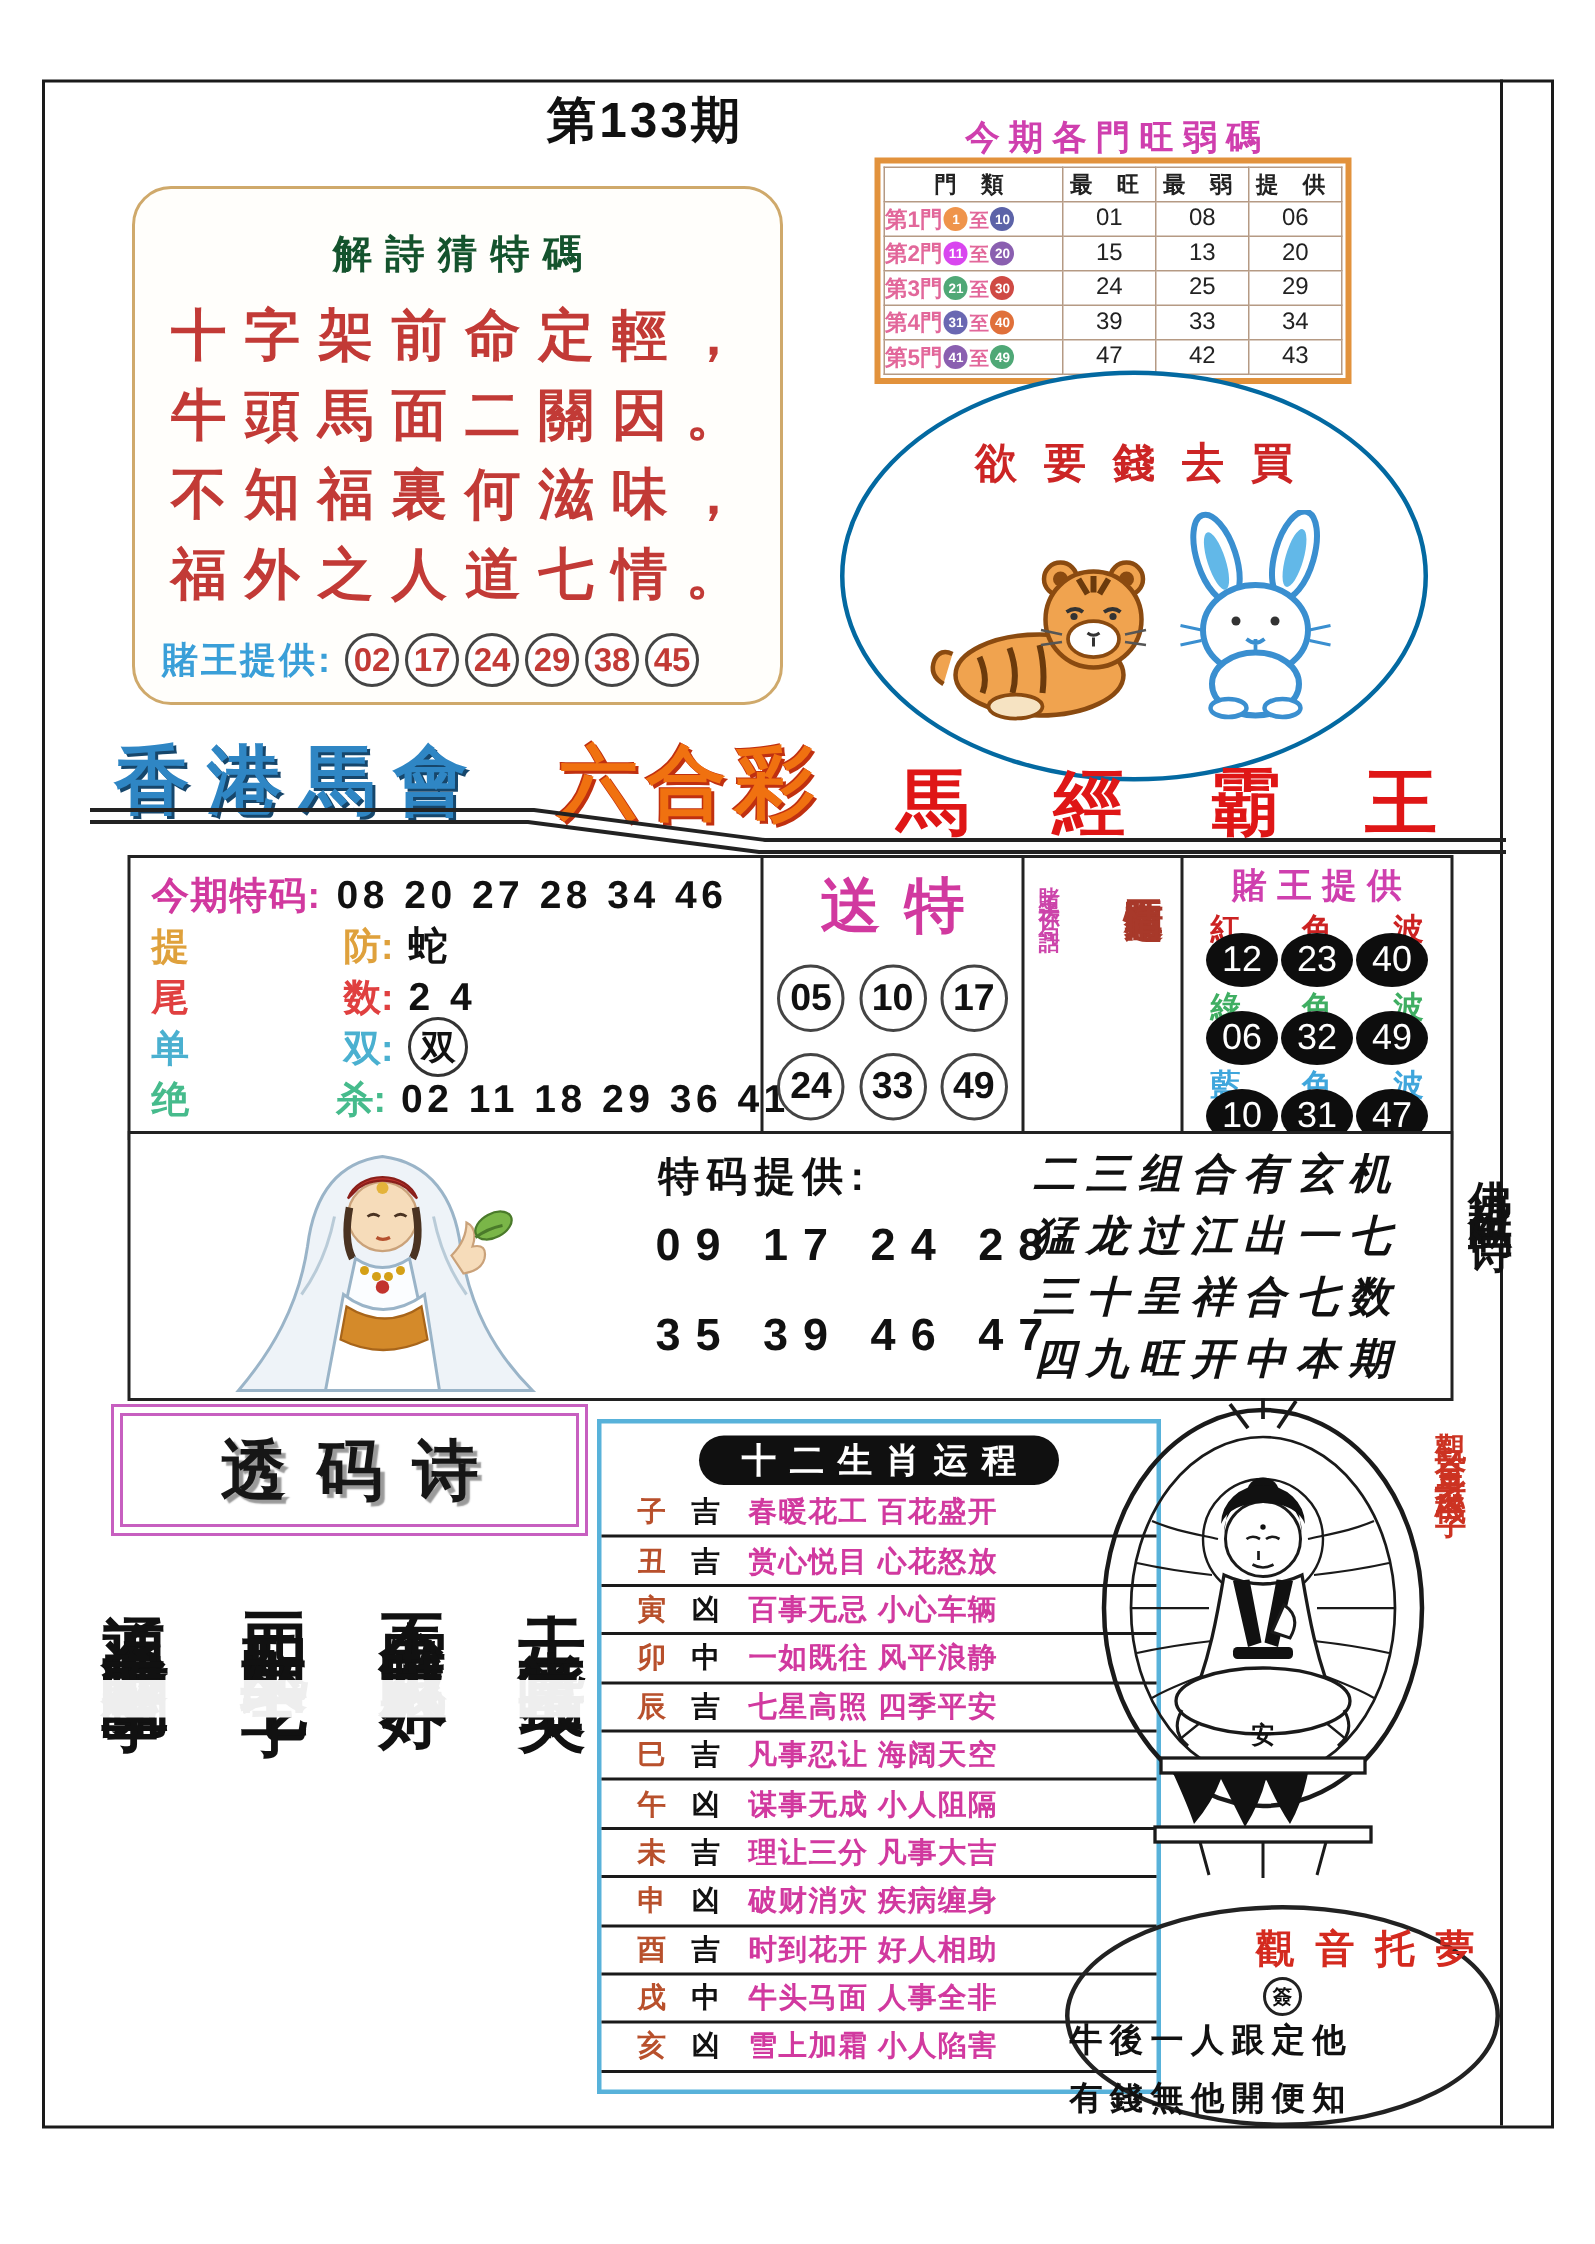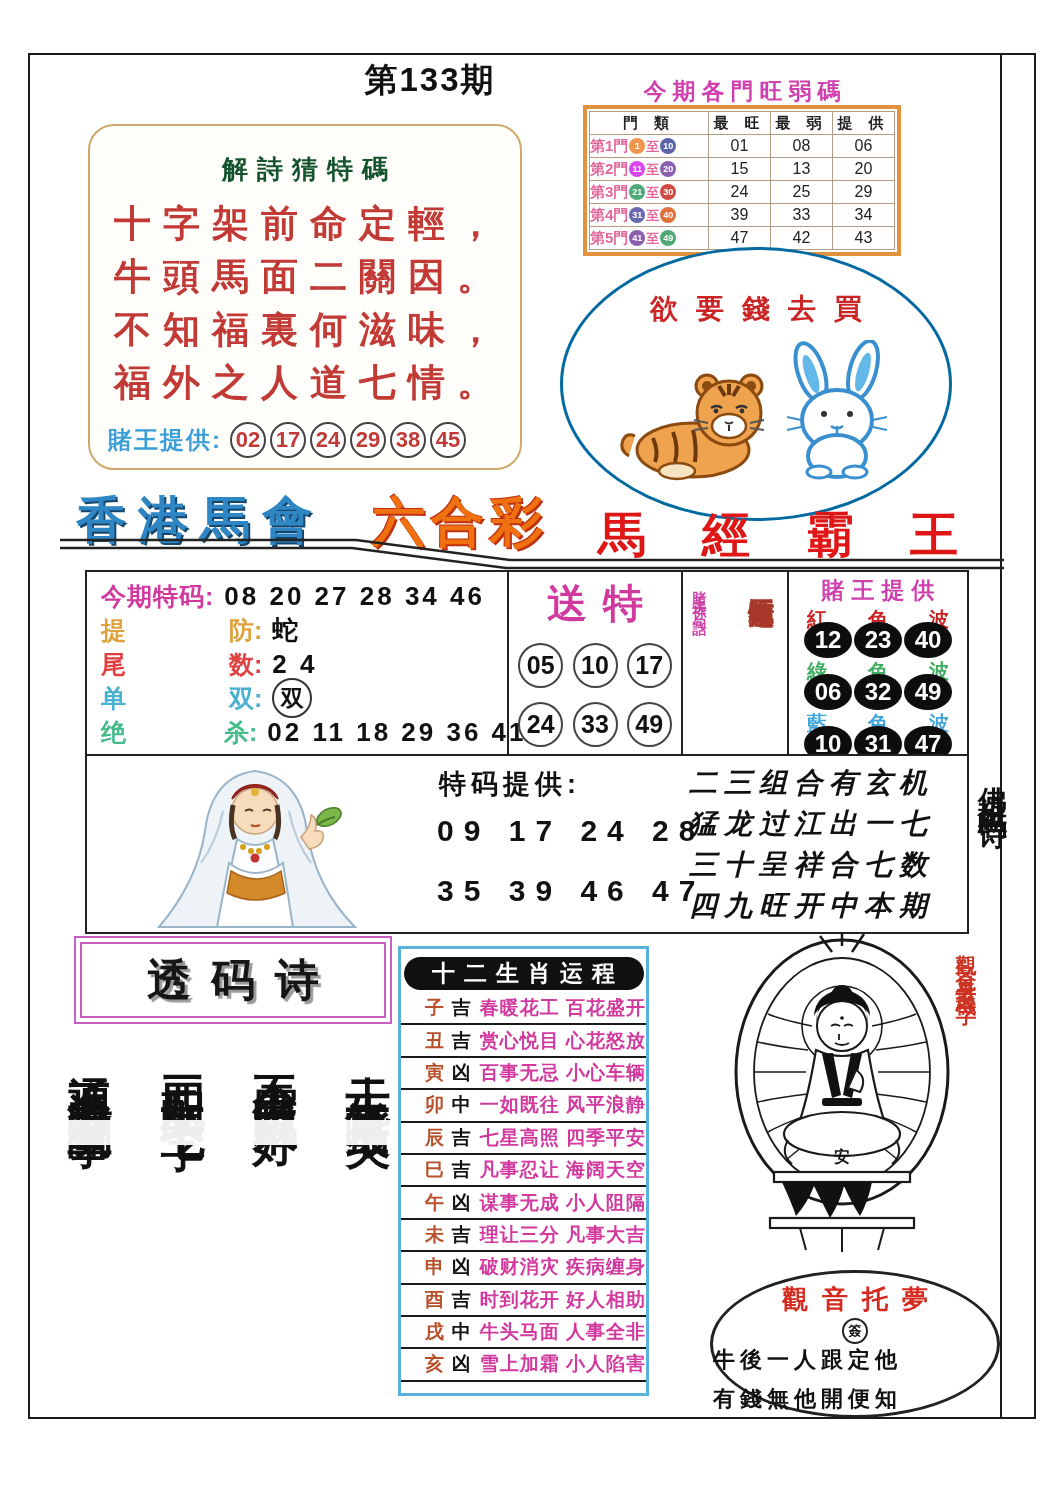--- a/index.html
+++ b/index.html
@@ -82,21 +82,21 @@
   .col-message{width:106px;border-right:2px solid #222;display:flex;justify-content:space-between;
                padding:8px 8px 0 8px;box-sizing:border-box;}
   .msg-small{writing-mode:vertical-rl;color:#cc44aa;font-size:14px;font-weight:bold;letter-spacing:5px;}
   .msg-big{writing-mode:vertical-rl;color:#a8392a;font-size:26px;font-weight:bold;letter-spacing:0px;line-height:34px;}
 
   .col-waves{flex:1;padding-top:3px;}
   .waves-title{text-align:center;color:#cf3fae;font-size:23px;font-weight:bold;letter-spacing:7px;padding-left:7px;}
   .wave-label{display:flex;justify-content:space-between;padding:0 18px;font-size:20px;font-weight:bold;height:19px;}
   .wave-nums{display:flex;justify-content:center;gap:2px;margin-top:-3px;height:36px;}
   .oval{width:48px;height:36px;background:#0d0d0d;border-radius:50%;color:#fff;font-size:24px;
-        font-weight:bold;display:flex;align-items:center;justify-content:center;text-align:right;}
+        font-weight:normal;display:flex;align-items:center;justify-content:center;text-align:right;}
 
   
   .guanyin-box{position:absolute;left:85px;top:754px;width:880px;height:176px;border:2px solid #222;background:#fff;}
   .guanyin-svg{position:absolute;left:18px;top:3px;}
   .tema-provide{position:absolute;left:352px;top:10px;font-size:27px;font-weight:bold;letter-spacing:5px;}
   .tema-row{position:absolute;left:350px;font-size:30px;font-weight:bold;letter-spacing:10px;white-space:nowrap;}
   .verse{position:absolute;left:602px;top:6px;font-size:28px;font-weight:bold;line-height:41px;letter-spacing:7px;white-space:nowrap;font-style:italic;}
   .fozu{position:absolute;left:886px;top:8px;writing-mode:vertical-rl;font-size:29px;font-weight:bold;letter-spacing:8px;}
 
   
@@ -104,38 +104,38 @@
              box-shadow:inset 0 0 0 4px #fff,inset 0 0 0 6px #c75fc0;background:#fff;
              display:flex;align-items:center;justify-content:center;box-sizing:border-box;}
   .touma-title{font-size:44px;font-weight:bold;color:#161616;letter-spacing:20px;padding-left:20px;
                text-shadow:3px 3px 1px #9a9a9a;}
   .poem-cols{position:absolute;left:56px;top:1040px;width:338px;height:372px;display:flex;
              flex-direction:row-reverse;justify-content:space-between;padding:0 4px;}
   .poem-col{writing-mode:vertical-rl;font-size:45px;font-weight:bold;color:#111;letter-spacing:8px;}
   .artifact-band{position:absolute;left:54px;top:1120px;width:342px;height:25px;background:#fff;opacity:.93;}
 
   
-  .zodiac-box{position:absolute;left:398px;top:946px;width:251px;height:450px;border:3px solid #58b2da;
+  .zodiac-box{position:absolute;left:398px;top:946px;width:376px;height:450px;border:3px solid #58b2da;
               background:#fff;box-sizing:border-box;}
   .zodiac-header{width:240px;height:33px;margin:8px auto 3px;background:#101010;border-radius:17px;
                  color:#fff;font-size:23px;font-weight:bold;letter-spacing:9px;padding-left:9px;
                  display:flex;align-items:center;justify-content:center;box-sizing:border-box;}
   .zodiac-row{display:flex;align-items:center;height:32.4px;border-bottom:2px solid #1a1a1a;
               padding-left:24px;box-sizing:border-box;}
   .z-sign{color:#b8502c;font-size:19px;font-weight:bold;width:36px;}
   .z-luck{color:#111;font-size:19px;font-weight:bold;width:38px;}
   .z-text{color:#d1399f;font-size:19px;font-weight:bold;letter-spacing:1px;white-space:nowrap;}
 
   
   .buddha-svg{position:absolute;left:716px;top:930px;}
   .guanyin-side{position:absolute;left:952px;top:938px;writing-mode:vertical-rl;color:#cc3322;
                 font-size:21px;font-weight:bold;letter-spacing:8px;}
   .dream-oval{position:absolute;left:710px;top:1270px;width:290px;height:148px;border:3px solid #222;
               border-radius:50%;box-sizing:border-box;}
-  .dream-title{text-align:center;margin-top:9px;color:#d42a1f;font-size:26px;font-weight:bold;
+  .dream-title{text-align:right;margin-top:9px;color:#d42a1f;font-size:26px;font-weight:bold;
                letter-spacing:14px;padding-left:14px;}
   .dream-sign{width:26px;height:26px;border:2px solid #222;border-radius:50%;margin:1px auto;
               display:flex;align-items:center;justify-content:center;font-size:13px;font-weight:bold;
               box-sizing:border-box;background:#fff;}
   .dream-line{text-align:left;font-size:22px;font-weight:bold;color:#111;letter-spacing:5px;}
   .dream-line.second{margin-top:9px;}
 </style>
 </head>
 <body>
 

